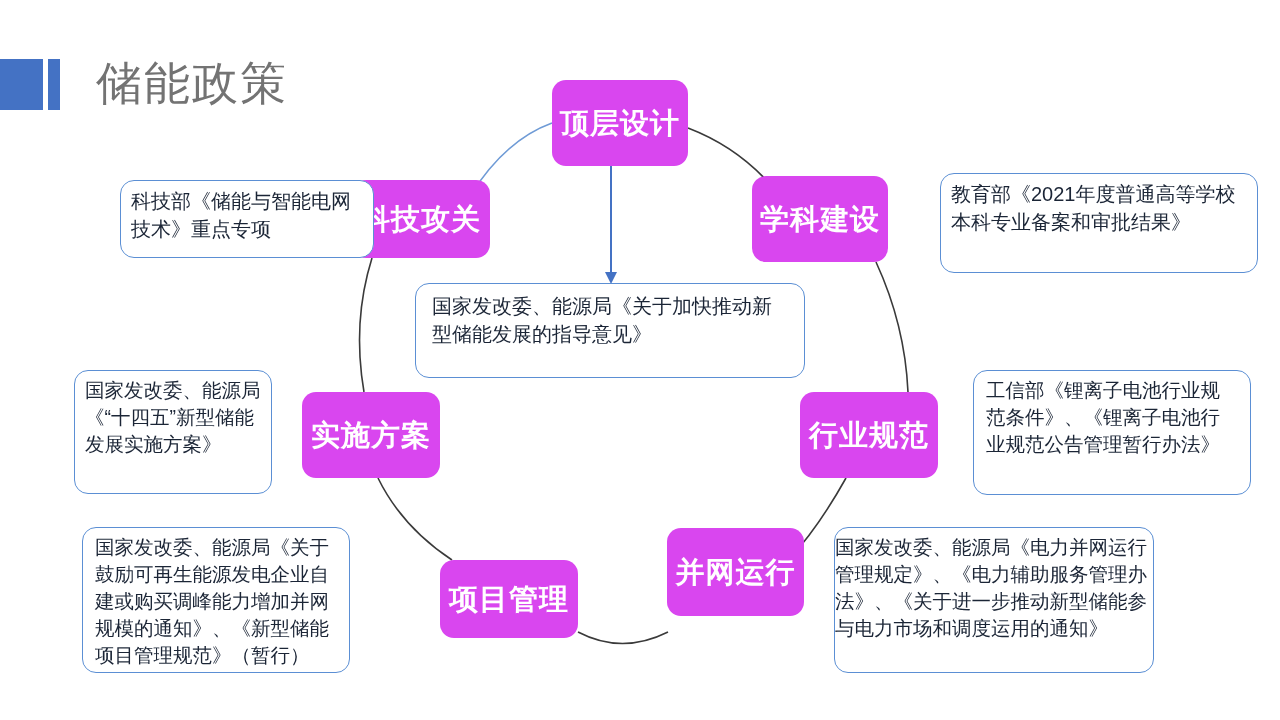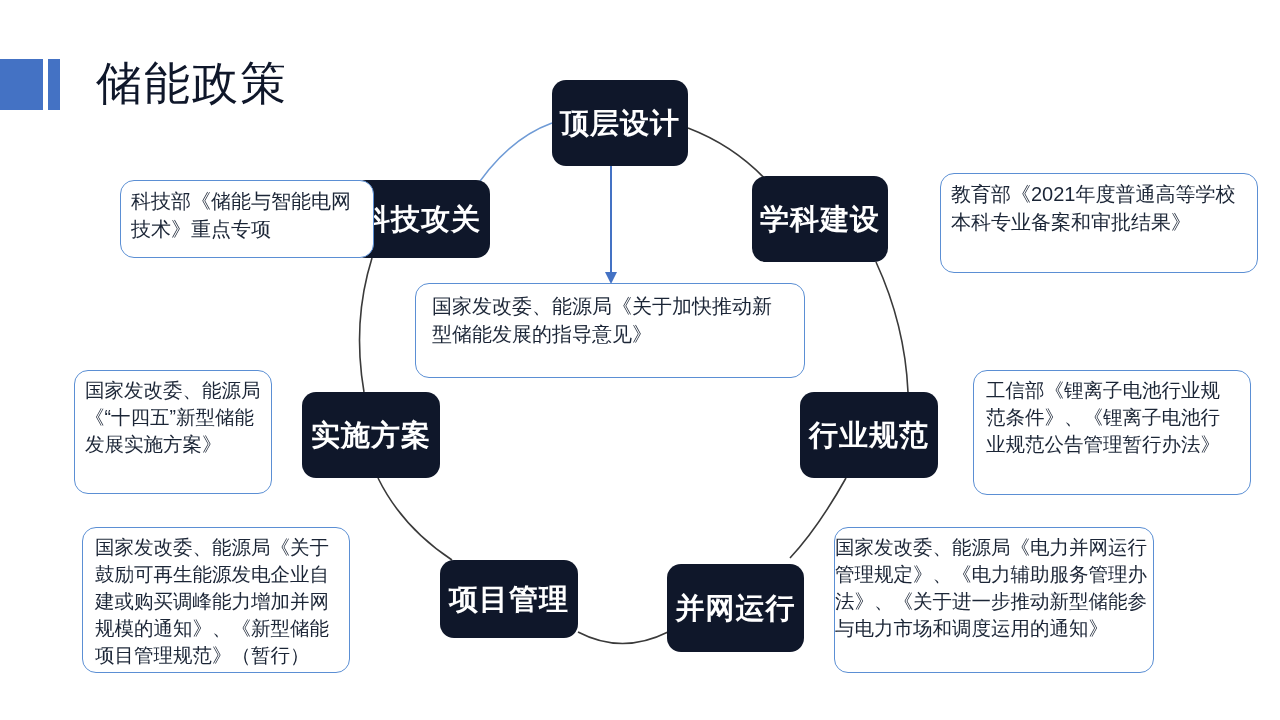--- a/index.html
+++ b/index.html
@@ -17,32 +17,32 @@
     position:absolute;left:0;top:59px;width:43px;height:51px;
     background:#4472C4;
   }
   .title-bar-narrow{
     position:absolute;left:48px;top:59px;width:12px;height:51px;
     background:#4472C4;
   }
   .slide-title{
     position:absolute;left:96px;top:52px;
     font-size:46px;line-height:62px;
-    color:#0f172a;
+    color:#737373;
     letter-spacing:2px;
     white-space:nowrap;
   }
 
   
   #connectors{position:absolute;left:0;top:0;width:1280px;height:720px;}
 
   
   .node{
     position:absolute;
-    background:#0f172a;
+    background:#d946ef;
     border-radius:14px;
     color:#ffffff;
     font-size:29px;
     font-weight:bold;
     line-height:40px;
     display:flex;
     align-items:center;
     justify-content:center;
     text-align:center;
     letter-spacing:1px;
@@ -99,21 +99,21 @@
   </div>
 
   <div class="node" style="left:752px;top:176px;width:136px;height:86px;">
     <span>学科建设</span>
   </div>
 
   <div class="node" style="left:800px;top:392px;width:138px;height:86px;">
     <span>行业规范</span>
   </div>
 
-  <div class="node" style="left:667px;top:564px;width:137px;height:88px;">
+  <div class="node" style="left:667px;top:528px;width:137px;height:88px;">
     <span>并网运行</span>
   </div>
 
   <div class="node" style="left:440px;top:560px;width:138px;height:78px;">
     <span>项目管理</span>
   </div>
 
   <div class="node" style="left:352px;top:180px;width:138px;height:78px;">
     <span>科技攻关</span>
   </div>

